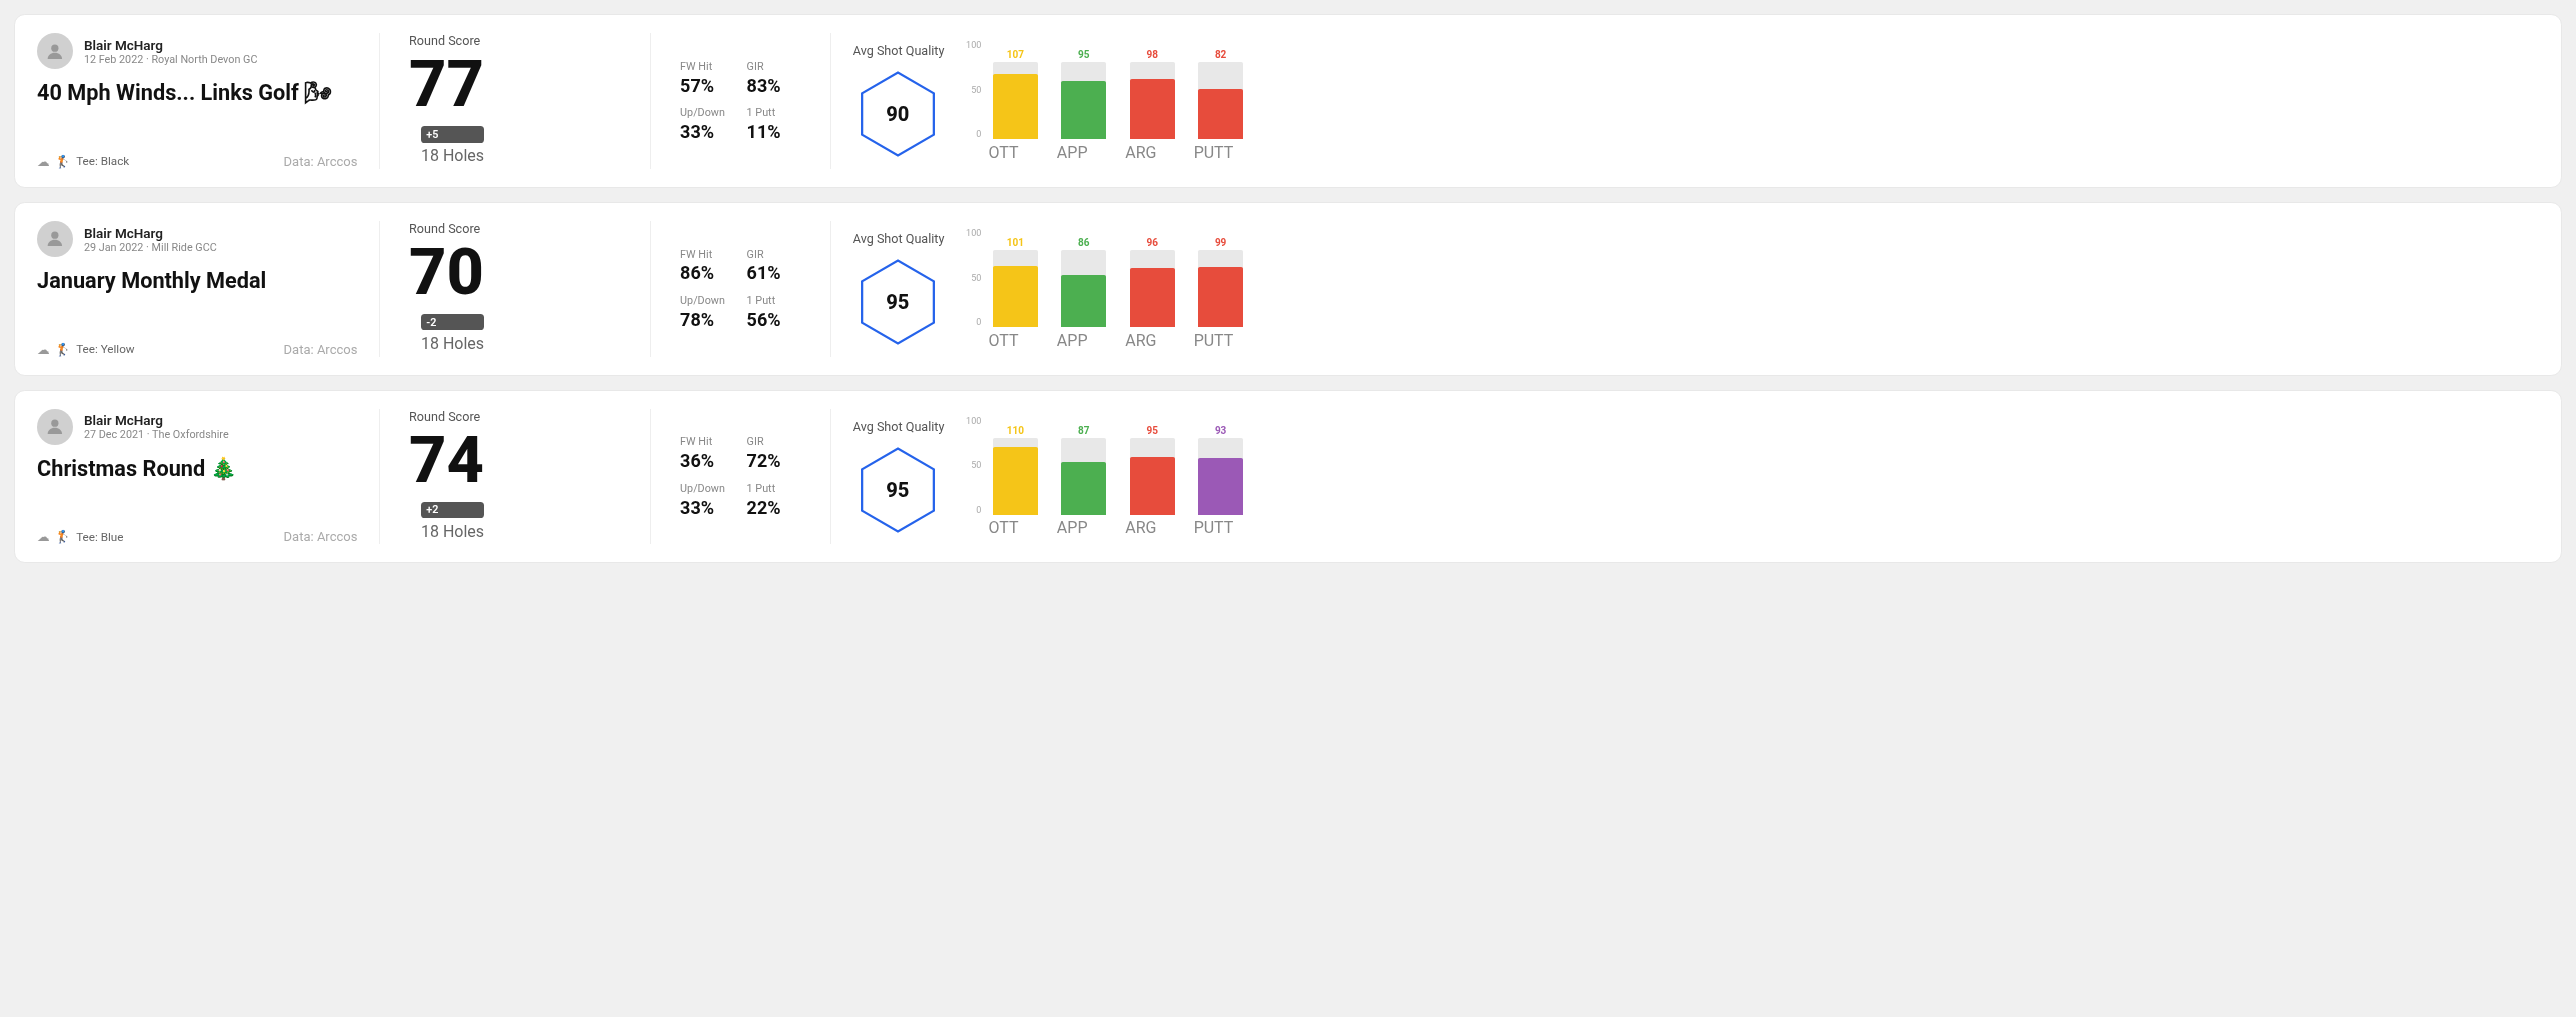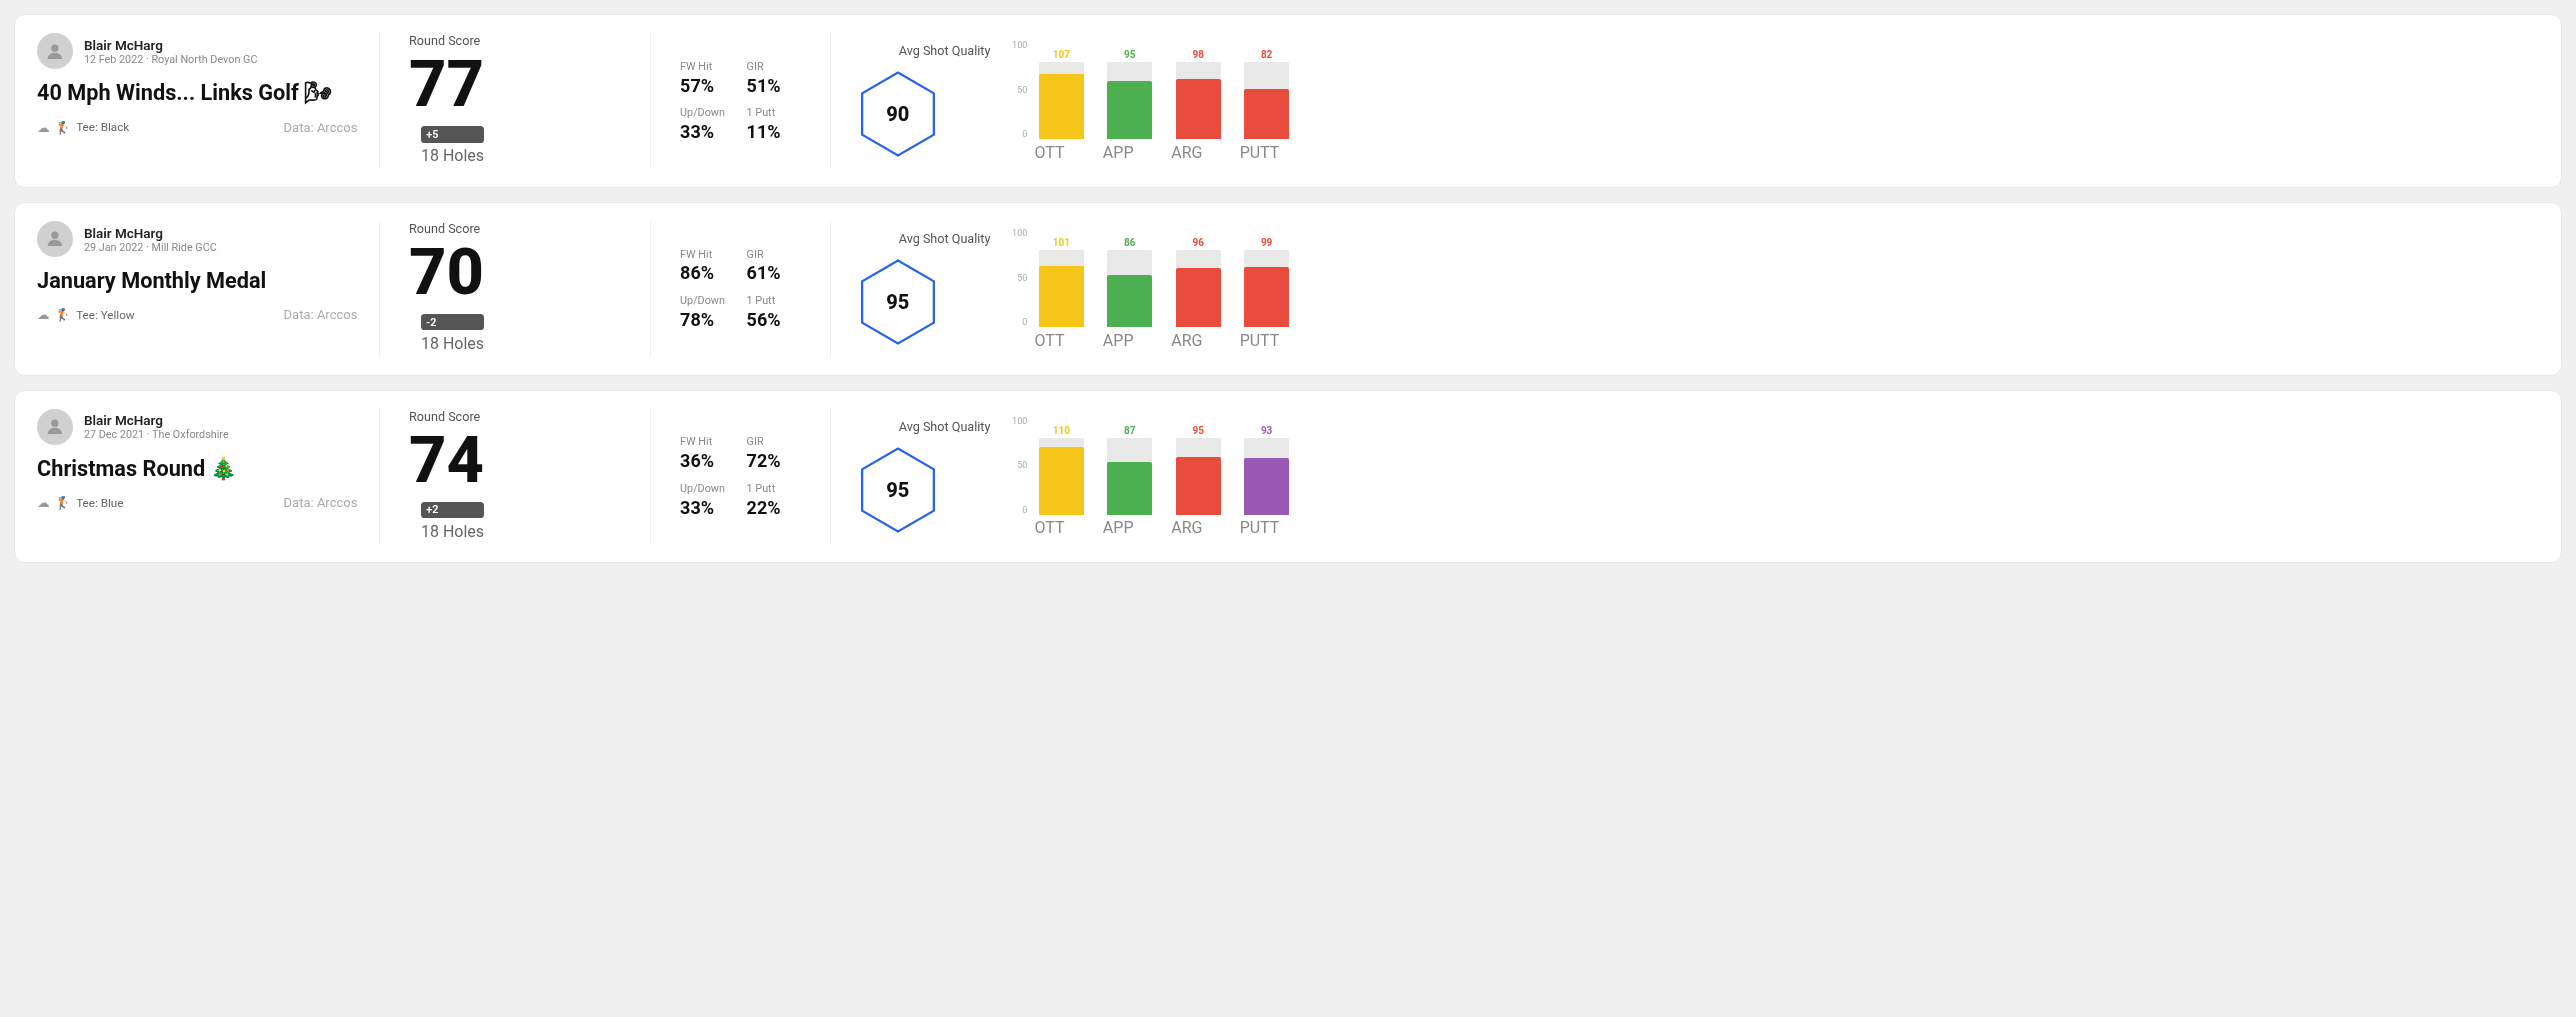--- a/index.html
+++ b/index.html
@@ -18,21 +18,21 @@
       align-items: stretch;
       border: 0.9px solid #e8e8e8;
     }
     .left-section {
       width: 343px;
       min-width: 343px;
       border-right: 0.9px solid #eee;
       padding-right: 21.7px;
       display: flex;
       flex-direction: column;
-      justify-content: flex-start;
+      justify-content: space-between;
     }
     .user-header {
       display: flex;
       align-items: center;
       gap: 10.8px;
       margin-bottom: 7.2px;
     }
     .avatar {
       width: 36px;
       height: 36px;
@@ -153,21 +153,20 @@
       padding: 0 21.7px;
       display: flex;
       align-items: center;
       gap: 21.7px;
       flex: 1;
     }
     .quality-label {
       font-size: 12.6px;
       color: #555;
       margin-bottom: 10.8px;
-      margin-left: 46px;
     }
     .hexagon {
       width: 90px;
       height: 90px;
       position: relative;
       display: flex;
       align-items: center;
       justify-content: center;
     }
     .hexagon svg {
@@ -292,21 +291,21 @@
     </div>
 
     <div class="stats-section">
       <div class="stats-grid">
         <div class="stat-item">
           <div class="stat-label">FW Hit</div>
           <div class="stat-value">57%</div>
         </div>
         <div class="stat-item">
           <div class="stat-label">GIR</div>
-          <div class="stat-value">51%</div>
+          <div class="stat-value">83%</div>
         </div>
         <div class="stat-item">
           <div class="stat-label">Up/Down</div>
           <div class="stat-value">33%</div>
         </div>
         <div class="stat-item">
           <div class="stat-label">1 Putt</div>
           <div class="stat-value">11%</div>
         </div>
       </div>

